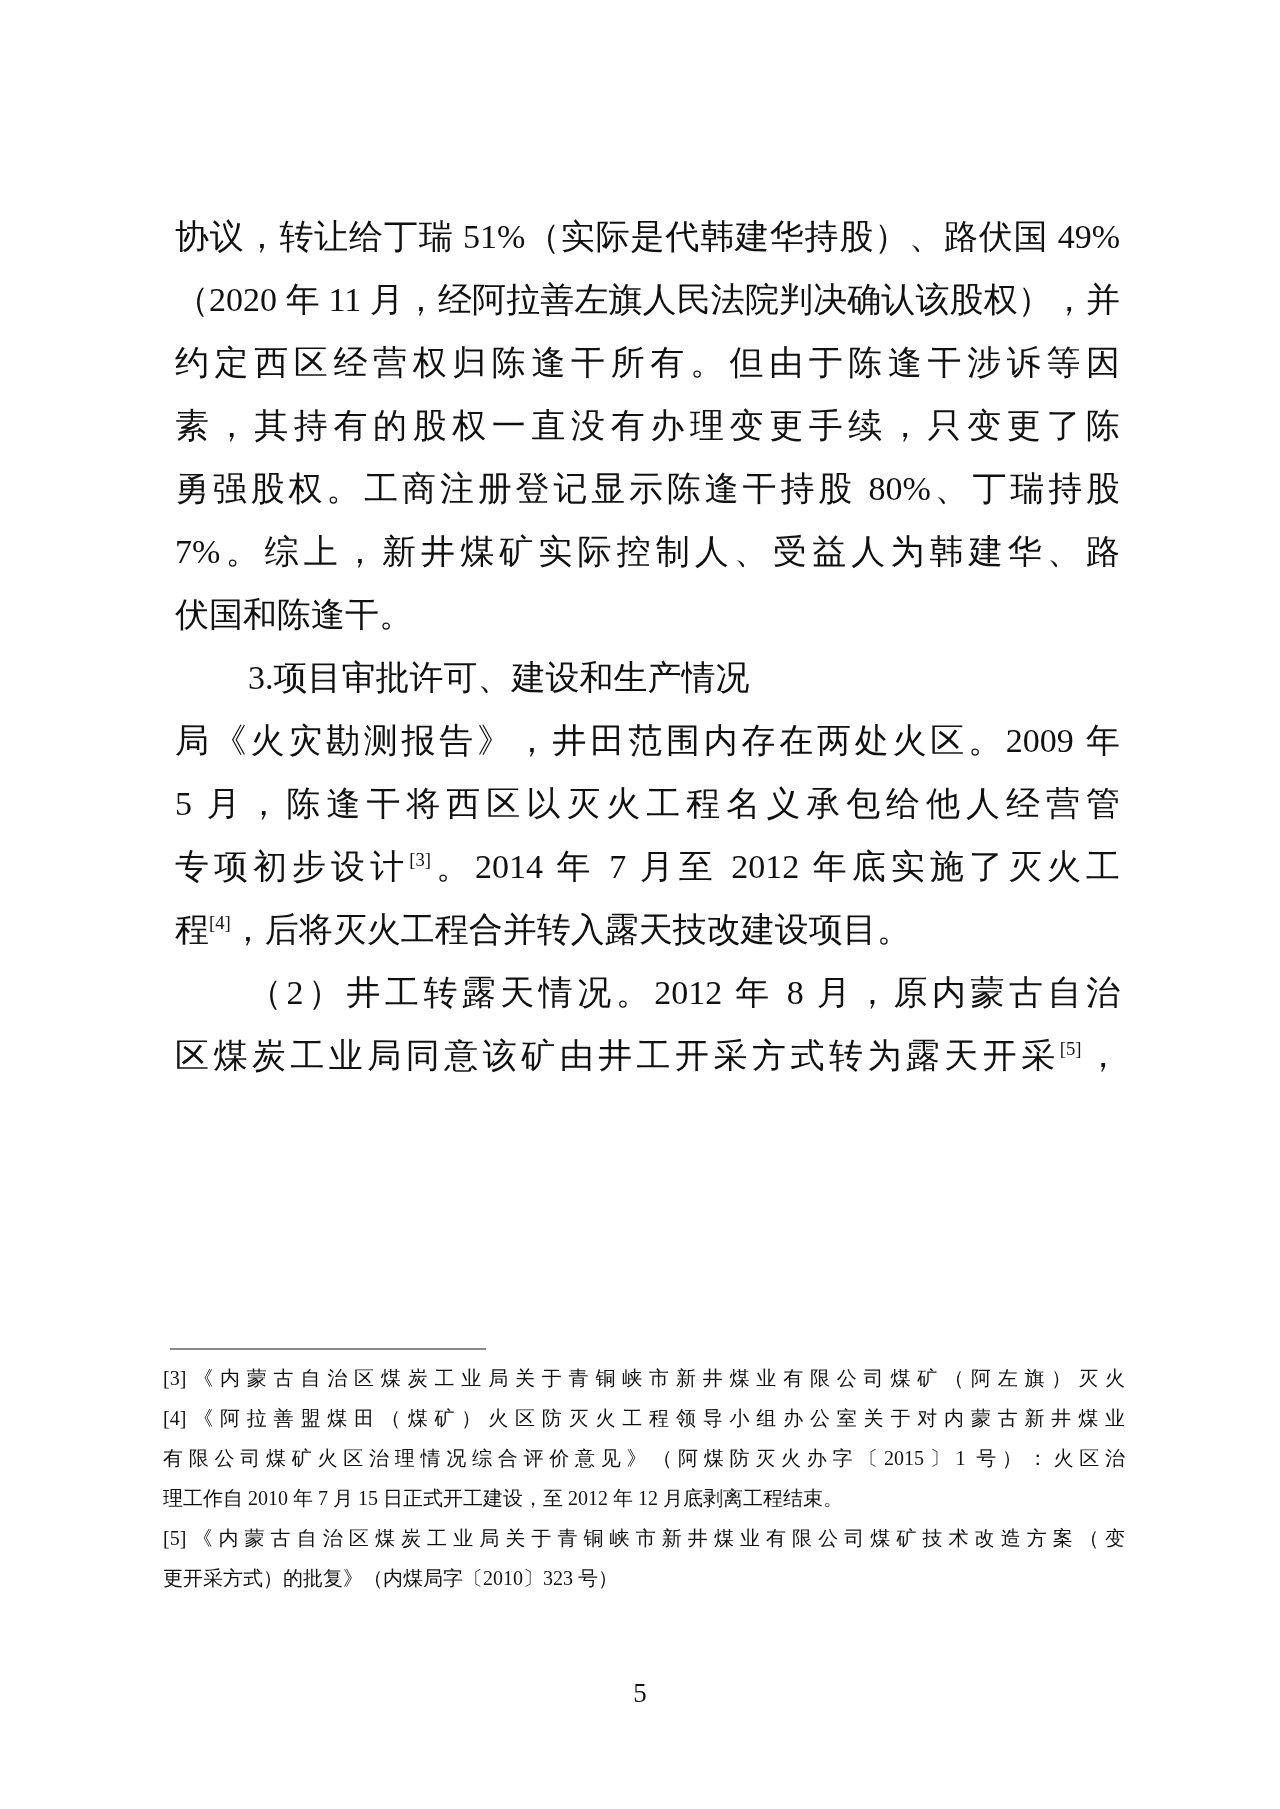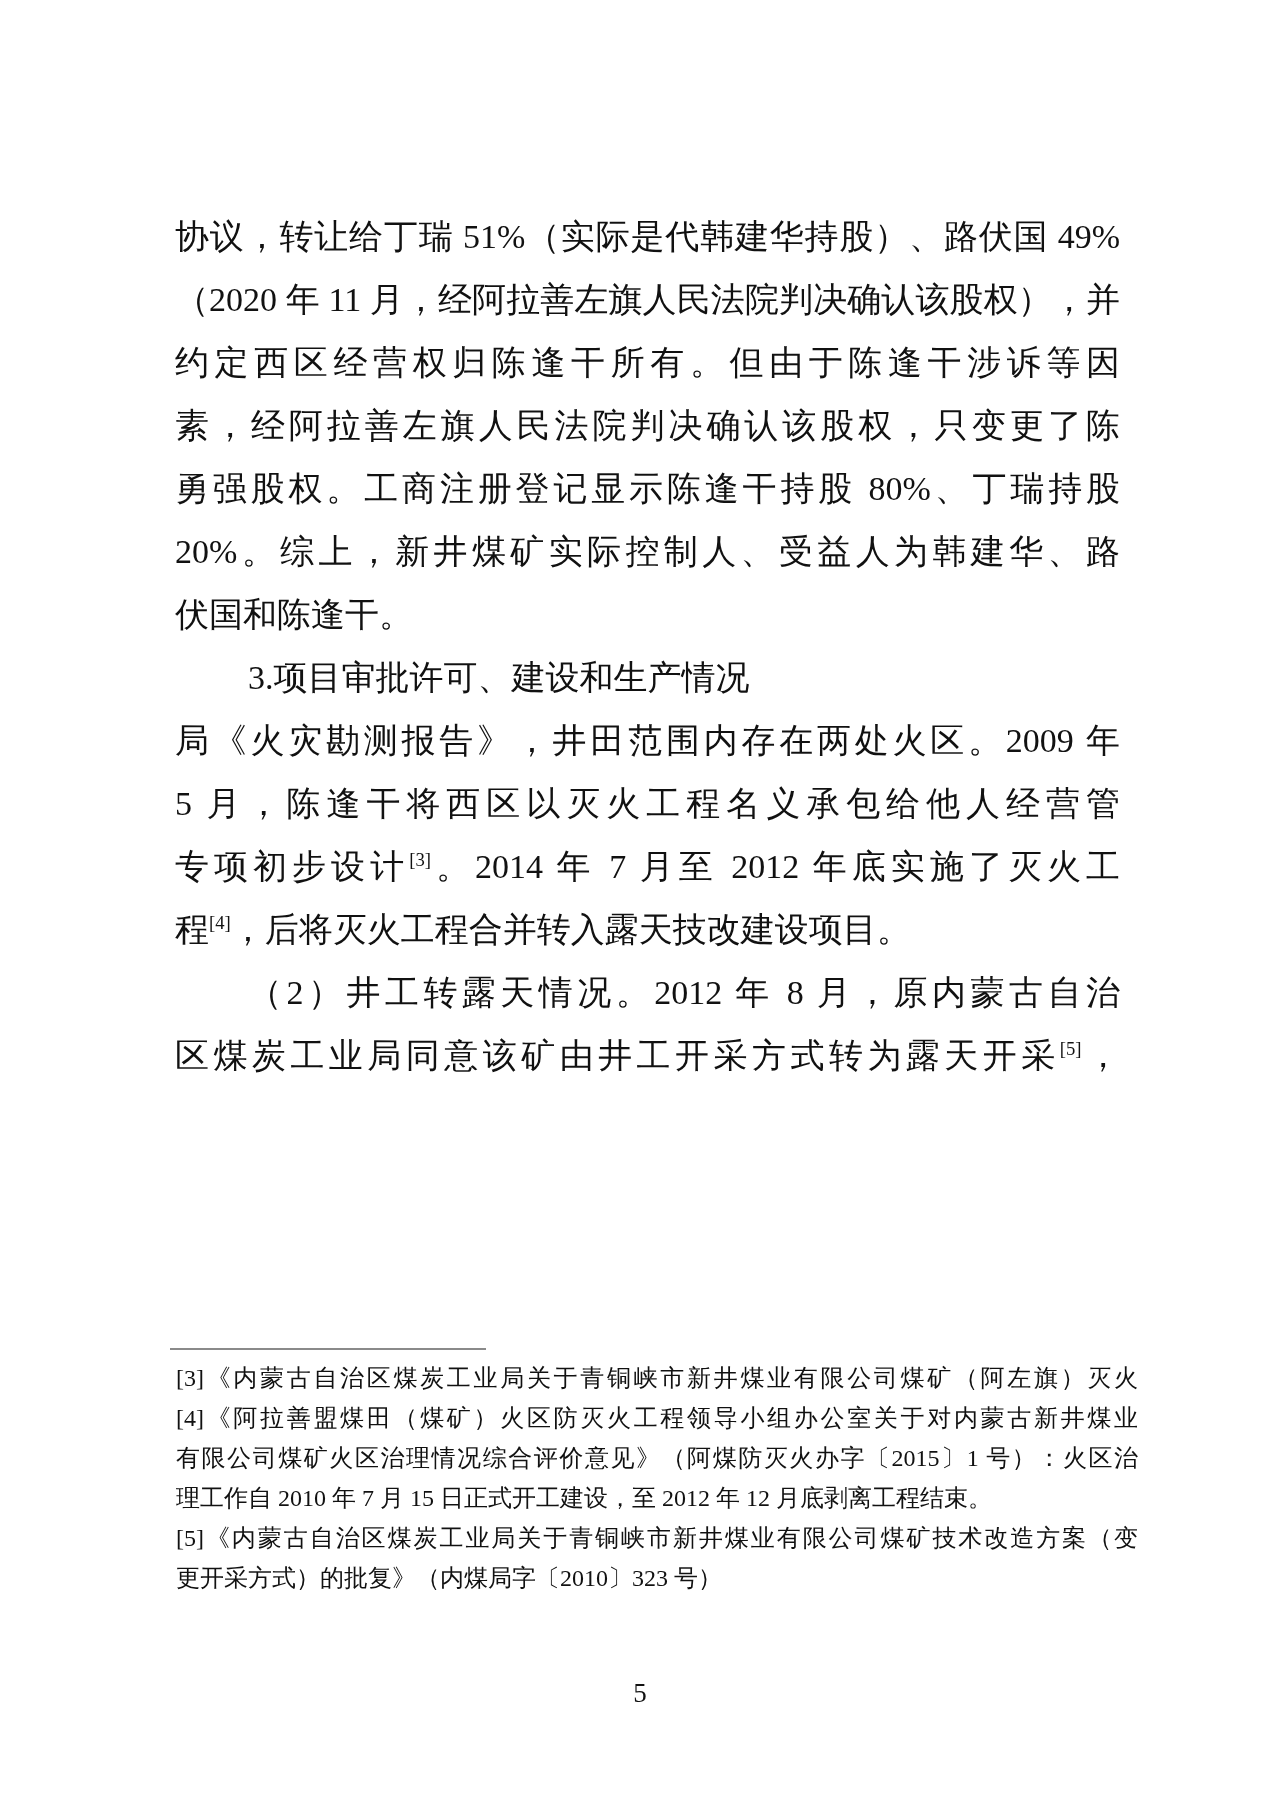--- a/index.html
+++ b/index.html
@@ -24,23 +24,23 @@
   }
   .body-text .tline {
     height: 63px;
     line-height: 63px;
     overflow: hidden;
     text-align: justify;
     text-justify: inter-character;
   }
   .footnotes {
     position: absolute;
-    left: 176px; top: 1358px;
+    left: 163px; top: 1358px;
     width: 962px;
-    font-size: 24px;
+    font-size: 20px;
     color: #111111;
   }
   .footnotes .tline {
     height: 40px;
     line-height: 40px;
     overflow: hidden;
     text-align: justify;
     text-justify: inter-character;
   }
   .tline.stretch { text-align-last: justify; }
@@ -67,23 +67,23 @@
   }
 </style>
 </head>
 <body>
 
 <div class="page">
   <div class="body-text" id="body-lines">
       <div class="tline stretch"><span>协议，转让给丁瑞 51%（实际是代韩建华持股）、路伏国 49%</span></div>
       <div class="tline stretch"><span>（2020 年 11 月，经阿拉善左旗人民法院判决确认该股权），并</span></div>
       <div class="tline stretch"><span>约定西区经营权归陈逢干所有。但由于陈逢干涉诉等因</span></div>
-      <div class="tline stretch"><span>素，经阿拉善左旗人民法院判决确认该股权，只变更了陈</span></div>
+      <div class="tline stretch"><span>素，其持有的股权一直没有办理变更手续，只变更了陈</span></div>
       <div class="tline stretch"><span>勇强股权。工商注册登记显示陈逢干持股 80%、丁瑞持股</span></div>
-      <div class="tline stretch"><span>20%。综上，新井煤矿实际控制人、受益人为韩建华、路</span></div>
+      <div class="tline stretch"><span>7%。综上，新井煤矿实际控制人、受益人为韩建华、路</span></div>
       <div class="tline nostretch"><span>伏国和陈逢干。</span></div>
       <div class="tline nostretch indent"><span>3.项目审批许可、建设和生产情况</span></div>
       <div class="tline stretch"><span>局《火灾勘测报告》，井田范围内存在两处火区。2009 年</span></div>
       <div class="tline stretch"><span>5 月，陈逢干将西区以灭火工程名义承包给他人经营管</span></div>
       <div class="tline stretch"><span>专项初步设计</span><sup class="fnref">[3]</sup><span>。2014 年 7 月至 2012 年底实施了灭火工</span></div>
       <div class="tline nostretch"><span>程</span><sup class="fnref">[4]</sup><span>，后将灭火工程合并转入露天技改建设项目。</span></div>
       <div class="tline stretch indent"><span>（2）井工转露天情况。2012 年 8 月，原内蒙古自治</span></div>
       <div class="tline stretch"><span>区煤炭工业局同意该矿由井工开采方式转为露天开采</span><sup class="fnref">[5]</sup><span>，</span></div>
     </div>
   <div class="footnote-separator"></div>

